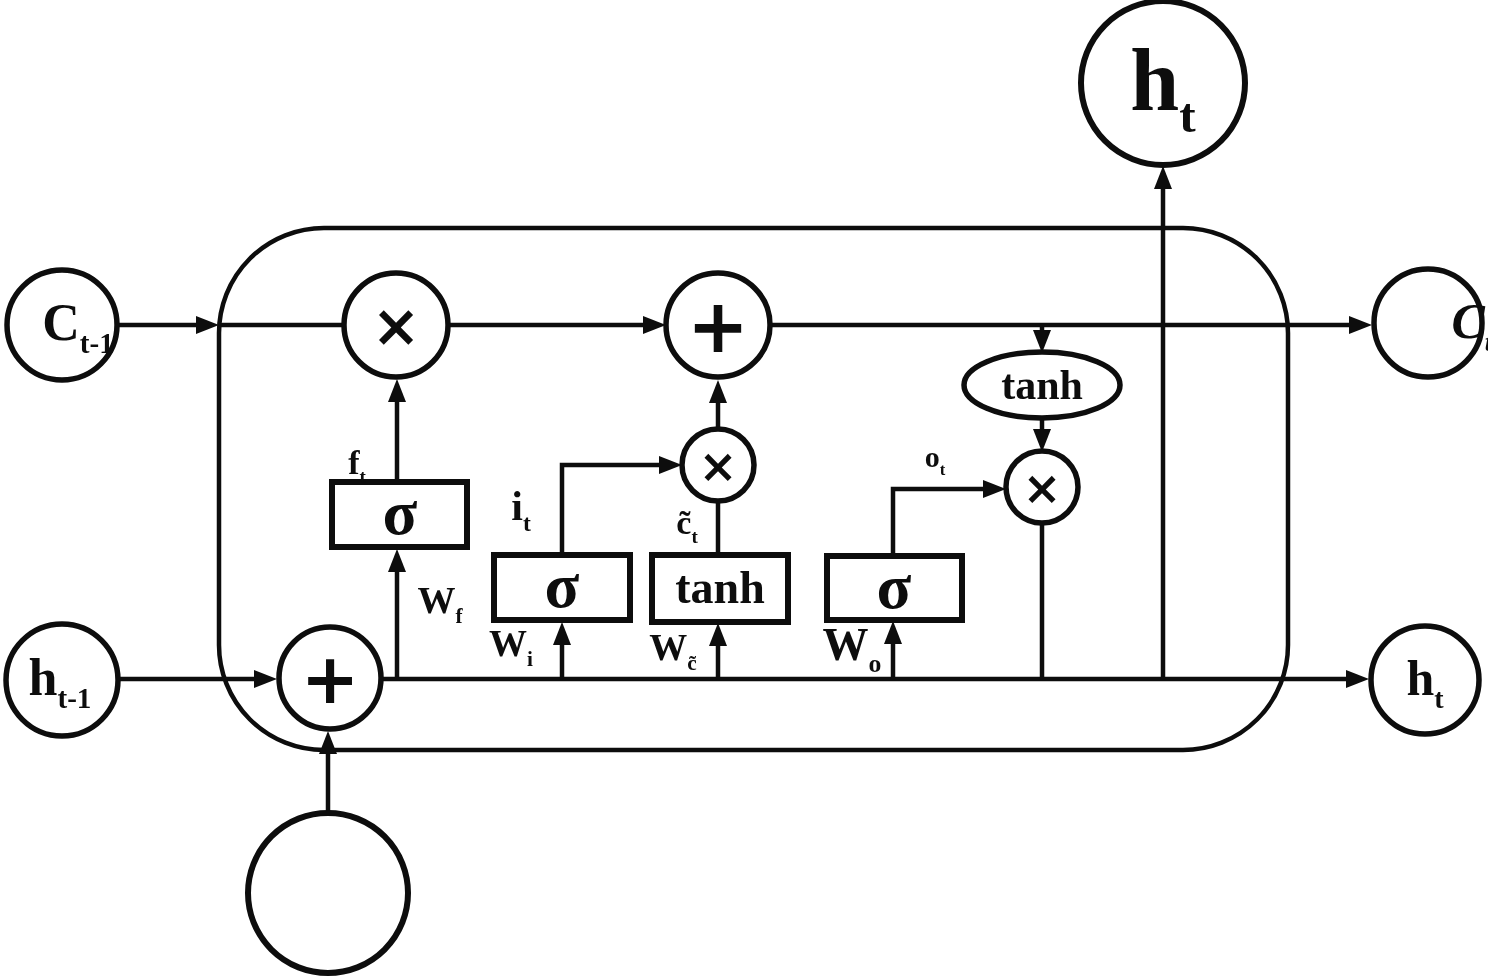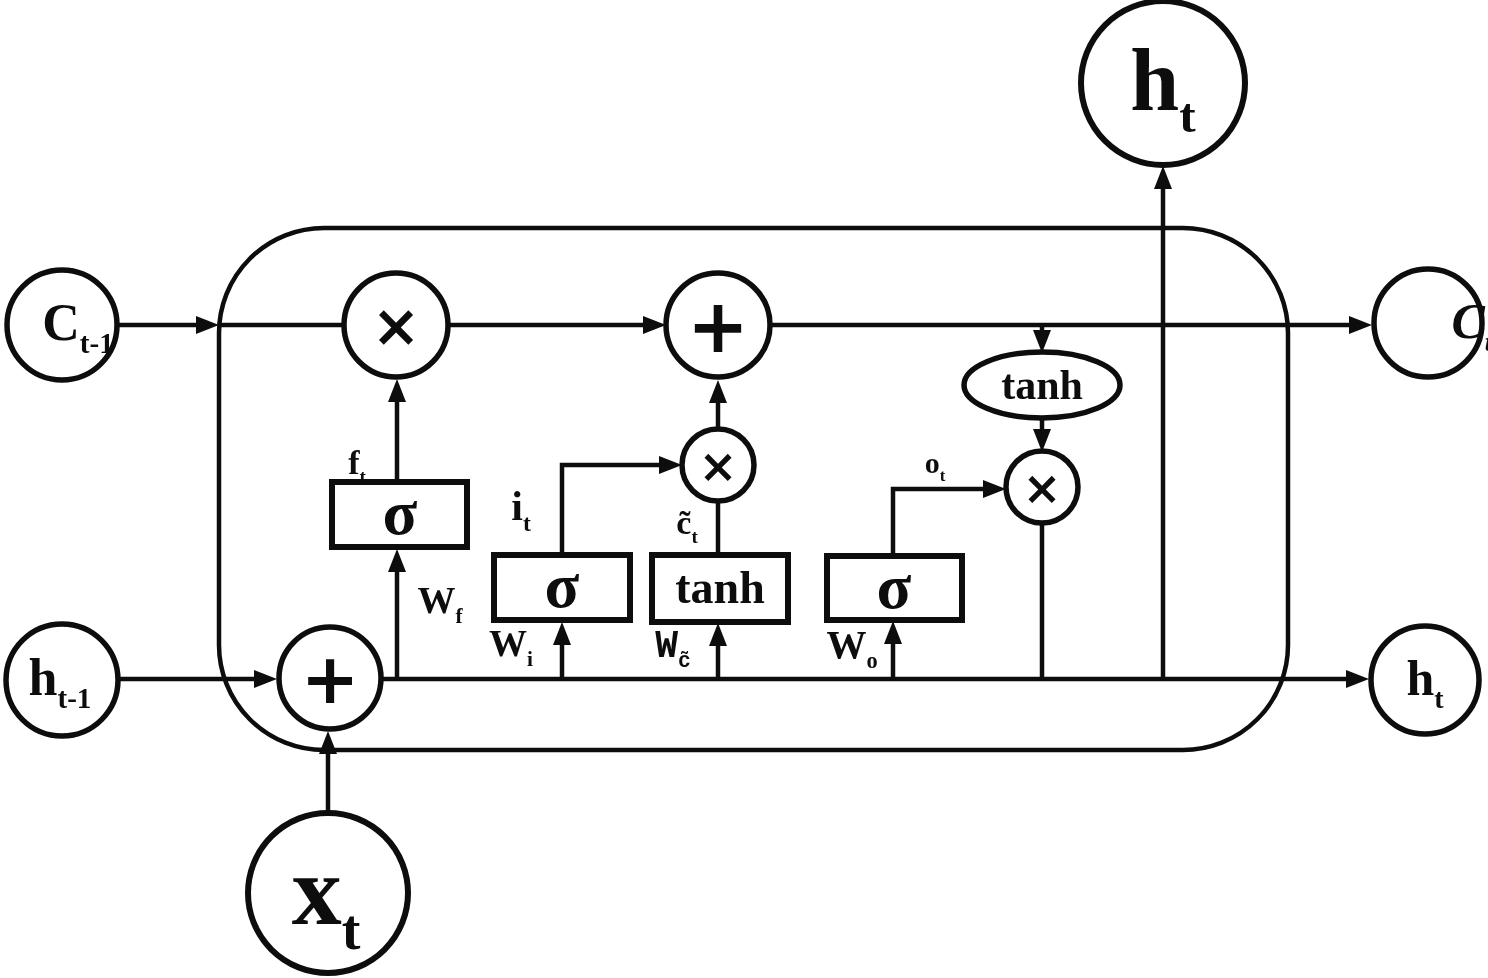--- a/index.html
+++ b/index.html
@@ -121,21 +121,20 @@
         <circle cx="1428" cy="323" r="54"></circle>
         <circle cx="1425" cy="680" r="54"></circle>
       </g>
     </g>
   </svg>
 
   <div class="lbl" style="left:62px; top:325px; font-size:52px;margin-left:16px;"><span>C</span><span class="sub">t-1</span></div>
 
   <div class="lbl" style="left:60px; top:680px; font-size:52px;"><span>h</span><span class="sub">t-1</span></div>
 
-  <div class="lbl" style="left:326px; top:895px; font-size:100px;"><span>x</span><span class="sub">t</span></div>
 
   <div class="lbl" style="left:1163px; top:85px; font-size:88px;"><span>h</span><span class="sub">t</span></div>
 
   <div class="lbl" style="left:1472px; top:323px; font-size:50px;font-style:italic;"><span>C</span><span class="sub">t</span></div>
 
   <div class="lbl" style="left:1425px; top:680px; font-size:50px;"><span>h</span><span class="sub">t</span></div>
 
   <div class="op" style="left:396px; top:325px; font-size:58px;">×</div>
   <div class="op" style="left:718px; top:325px; font-size:74px;">+</div>
   <div class="op" style="left:718px; top:465px; font-size:46px;">×</div>
@@ -147,23 +146,23 @@
   <div class="gate" style="left:720px; top:590px; font-size:46px;">tanh</div>
   <div class="gate" style="left:894px; top:590px; font-size:64px;">σ</div>
   <div class="gate" style="left:1042px; top:387px; font-size:42px;">tanh</div>
 
   <div class="lbl" style="left:357px; top:438px; font-size:34px;margin-top:26px;"><span>f</span><span class="sub">t</span></div>
 
   <div class="lbl" style="left:521px; top:508px; font-size:42px;"><span>i</span><span class="sub">t</span></div>
 
   <div class="lbl" style="left:687px; top:524px; font-size:34px;"><span>c̃</span><span class="sub">t</span></div>
 
-  <div class="lbl" style="left:935px; top:458px; font-size:30px;margin-top:6px;"><span>o</span><span class="sub">t</span></div>
+  <div class="lbl" style="left:935px; top:458px; font-size:30px;"><span>o</span><span class="sub">t</span></div>
 
   <div class="lbl" style="left:440px; top:602px; font-size:38px;text-align:center;"><span>W</span><span class="sub">f</span></div>
 
   <div class="lbl" style="left:511px; top:645px; font-size:38px;text-align:right;"><span>W</span><span class="sub">i</span></div>
 
-  <div class="lbl" style="left:673px; top:649px; font-size:38px;font-family:Liberation Mono, monospace;"><span>W</span><span class="sub">c̃</span></div>
+  <div class="lbl" style="left:673px; top:649px; font-size:38px;"><span>W</span><span class="sub">c̃</span></div>
 
-  <div class="lbl" style="left:852px; top:647px; font-size:40px;"><span>W</span><span class="sub">o</span></div>
+  <div class="lbl" style="left:852px; top:647px; font-size:46px;"><span>W</span><span class="sub">o</span></div>
 
 </div>
 
 </body></html>

